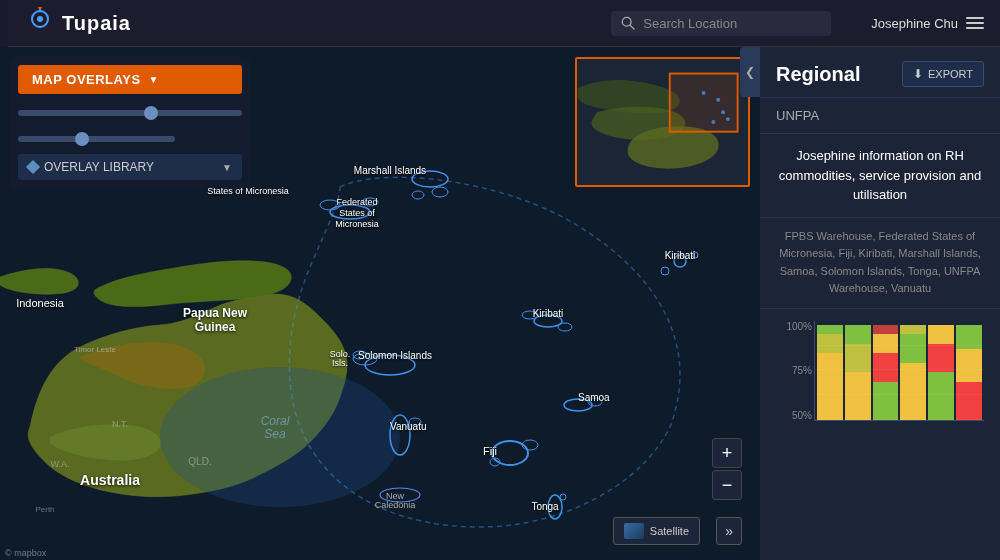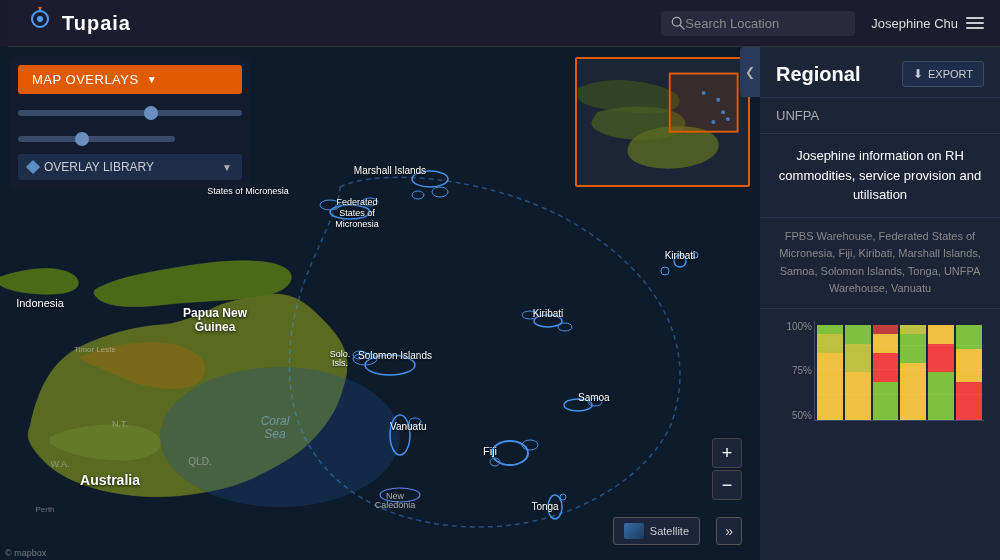--- a/index.html
+++ b/index.html
@@ -38,21 +38,22 @@
       font-size: 20px;
       font-weight: 600;
       letter-spacing: 1px;
     }
     #search-area {
       display: flex;
       align-items: center;
       background: #2a2a3e;
       border-radius: 4px;
       padding: 5px 10px;
-      width: 194px;
+      gap: 8px;
+      width: 220px;
       margin-right: 16px;
     }
     #search-icon-svg {
       color: #aaa;
       flex-shrink: 0;
     }
     #search-input {
       background: transparent;
       border: none;
       color: #ccc;
@@ -60,20 +61,21 @@
       outline: none;
       width: 100%;
     }
     #search-input::placeholder { color: #888; }
     #user-area {
       display: flex;
       align-items: center;
       gap: 8px;
       color: #ddd;
       font-size: 13px;
+      margin-left: 24px;
     }
     #hamburger-icon {
       display: flex;
       flex-direction: column;
       gap: 3px;
       cursor: pointer;
     }
     #hamburger-icon span {
       display: block;
       width: 18px;
@@ -117,21 +119,21 @@
       padding: 8px;
       z-index: 50;
     }
     #overlay-btn {
       background: #e05a00;
       color: #fff;
       border: none;
       padding: 7px 14px;
       border-radius: 3px;
       font-size: 13px;
-      font-weight: 400;
+      font-weight: 700;
       cursor: pointer;
       display: flex;
       align-items: center;
       gap: 8px;
       width: 100%;
       letter-spacing: 0.5px;
     }
     #overlay-btn .arrow { font-size: 10px; }
     .overlay-slider-row {
       margin-top: 8px;

